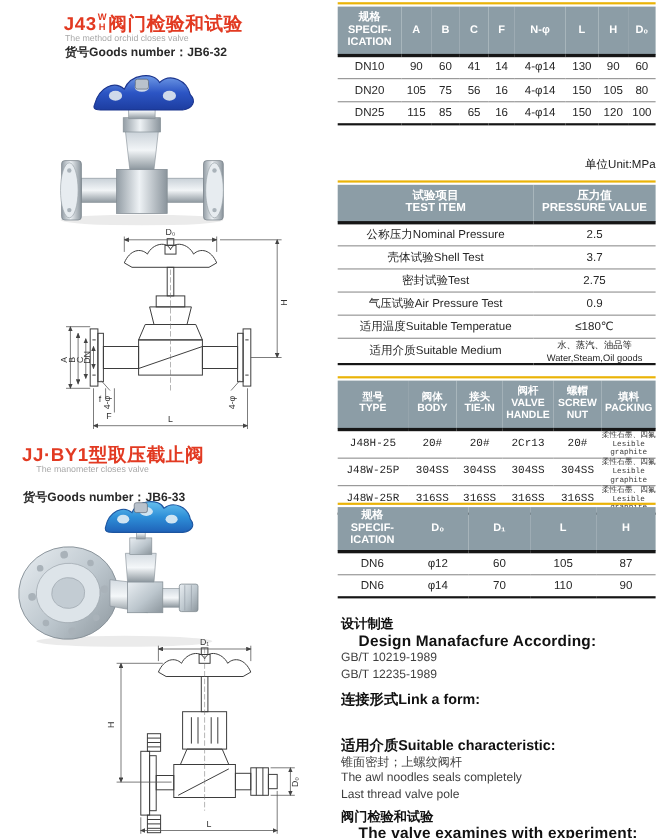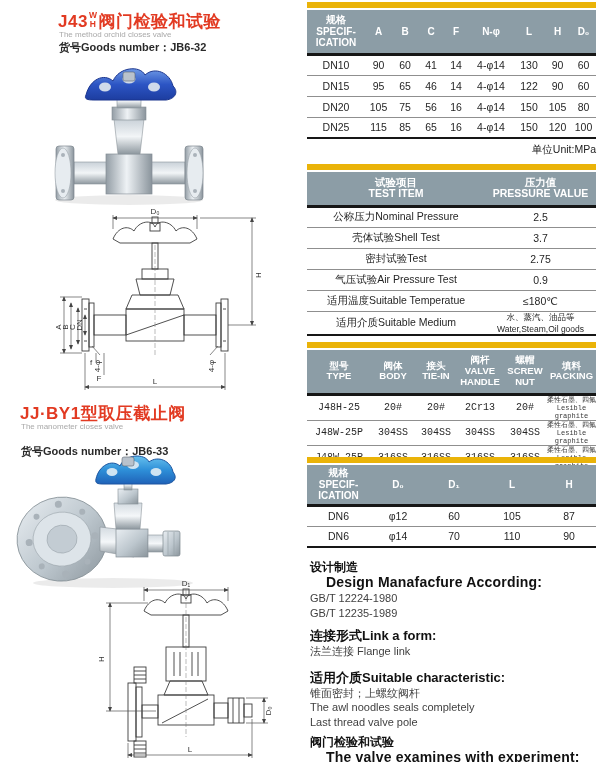--- a/index.html
+++ b/index.html
@@ -7,21 +7,21 @@
     font-family:"Liberation Sans","DejaVu Sans",sans-serif; color:#1c1c1c; }
   #page { position:relative; width:600px; height:762px; background:#fff; }
 
   
   .prod-title { position:absolute; color:#e23a22; font-weight:bold; font-size:17px; letter-spacing:0.5px; white-space:nowrap; }
   .stack { display:inline-flex; flex-direction:column; align-items:center; font-size:8.5px; line-height:1.0; vertical-align:top; margin:0 1px; transform:translateY(1px); }
   .prod-sub { position:absolute; color:#a9a9a9; font-size:8px; white-space:nowrap; }
   .prod-goods { position:absolute; color:#2a2a2a; font-size:11px; font-weight:bold; white-space:nowrap; }
 
   
-  .tblwrap { position:absolute; left:307px; width:289px; border-top:6px solid #eab308; padding-top:2px; }
+  .tblwrap { position:absolute; left:307px; width:289px; border-top:2px solid #eab308; padding-top:2px; }
   table { width:100%; border-collapse:collapse; table-layout:fixed; }
   thead { border-bottom:3px solid #161616; }
   thead tr { background:#8c9da6; }
   th { color:#fff; font-weight:bold; text-align:center; white-space:pre-line; font-size:10px; line-height:1.12; vertical-align:middle; padding:2px 0; }
   td { text-align:center; font-size:10.5px; color:#262626; border-bottom:1px solid #8f8f8f; height:21px; vertical-align:middle; white-space:pre-line; }
   tbody tr:last-child td { border-bottom:2px solid #161616; }
   .tbl-spec1 th { height:44px; }
   .tbl-test th { height:34px; font-size:10.5px; }
   .tbl-test td:first-child { font-size:10.5px; }
   .tbl-test tbody tr:last-child td:last-child { font-size:8.5px; }
@@ -152,21 +152,21 @@
     <text class="dim-text" x="45" y="124" text-anchor="middle" transform="rotate(-90 45 124)">C</text>
     <text class="dim-text" x="52" y="122" text-anchor="middle" transform="rotate(-90 52 122)">DN</text>
     <text class="dim-text" x="70" y="163" text-anchor="middle" transform="rotate(-90 70 163)">4-φ</text>
     <text class="dim-text" x="184" y="163" text-anchor="middle" transform="rotate(-90 184 163)">4-φ</text>
     <text class="dim-text" x="61" y="162" text-anchor="middle">f</text>
     <text class="dim-text" x="69" y="178" text-anchor="middle">F</text>
     <text class="dim-text" x="125" y="181" text-anchor="middle">L</text>
   </svg>
 
   <div class="prod-title" style="left:20px; top:402px;">JJ·BY1型取压截止阀</div>
-  <div class="prod-sub" style="left:21px; top:422px;">The manometer closes valve</div>
+  <div class="prod-sub" style="left:33px; top:422px;">The manometer closes valve</div>
   <div class="prod-goods" style="left:21px; top:444px;">货号Goods number：JB6-33</div>
 
   <svg style="left:8px; top:447px;" width="215" height="142" viewBox="0 0 215 142">
     <defs>
       <linearGradient id="p2m" x1="0" y1="0" x2="1" y2="1">
         <stop offset="0" stop-color="#e9eef2"></stop>
           <stop offset="0.55" stop-color="#bcc6cd"></stop>
           <stop offset="1" stop-color="#8b959c"></stop>
       </linearGradient>
       <linearGradient id="p2v" x1="0" y1="0" x2="0" y2="1">
@@ -301,31 +301,20 @@
             <td>90</td>
             <td>60</td>
             <td>41</td>
             <td>14</td>
             <td>4-φ14</td>
             <td>130</td>
             <td>90</td>
             <td>60</td>
           </tr>
           <tr>
-            <td>DN15</td>
-            <td>95</td>
-            <td>65</td>
-            <td>46</td>
-            <td>14</td>
-            <td>4-φ14</td>
-            <td>122</td>
-            <td>90</td>
-            <td>60</td>
-          </tr>
-          <tr>
             <td>DN20</td>
             <td>105</td>
             <td>75</td>
             <td>56</td>
             <td>16</td>
             <td>4-φ14</td>
             <td>150</td>
             <td>105</td>
             <td>80</td>
           </tr>
@@ -484,26 +473,25 @@
             <td>110</td>
             <td>90</td>
           </tr>
         </tbody>
     </table>
   </div>
 
   <div class="note" style="top:560px;">
     <div class="nzh">设计制造</div>
     <div class="nen">Design Manafacfure According:</div>
-    <div class="nline">GB/T 12224-1980</div>
+    <div class="nline">GB/T 10219-1989</div>
     <div class="nline">GB/T 12235-1989</div>
   </div>
   <div class="note" style="top:628px;">
     <div class="nmix">连接形式Link a form:</div>
-    <div class="nline">法兰连接 Flange link</div>
   </div>
   <div class="note" style="top:670px;">
     <div class="nmix">适用介质Suitable characteristic:</div>
     <div class="nline">锥面密封；上螺纹阀杆</div>
     <div class="nline">The awl noodles seals completely</div>
     <div class="nline">Last thread valve pole</div>
   </div>
   <div class="note" style="top:735px;">
     <div class="nzh">阀门检验和试验</div>
     <div class="nen">The valve examines with experiment:</div>

